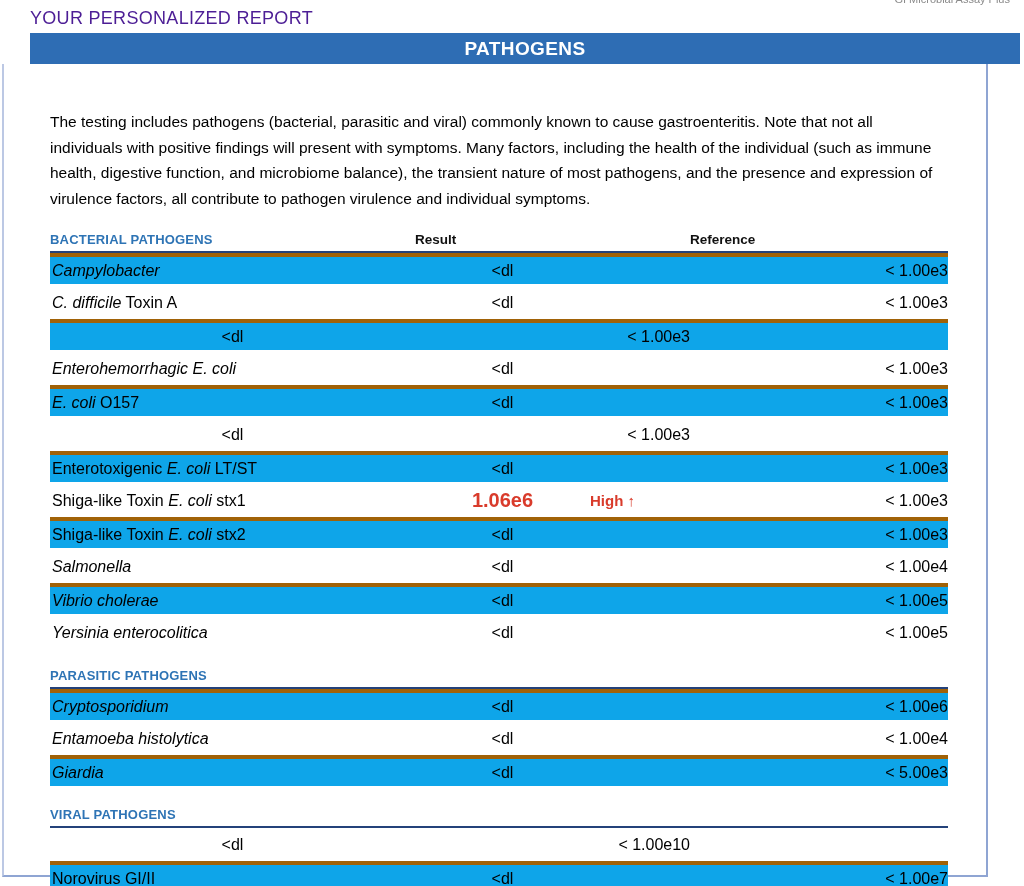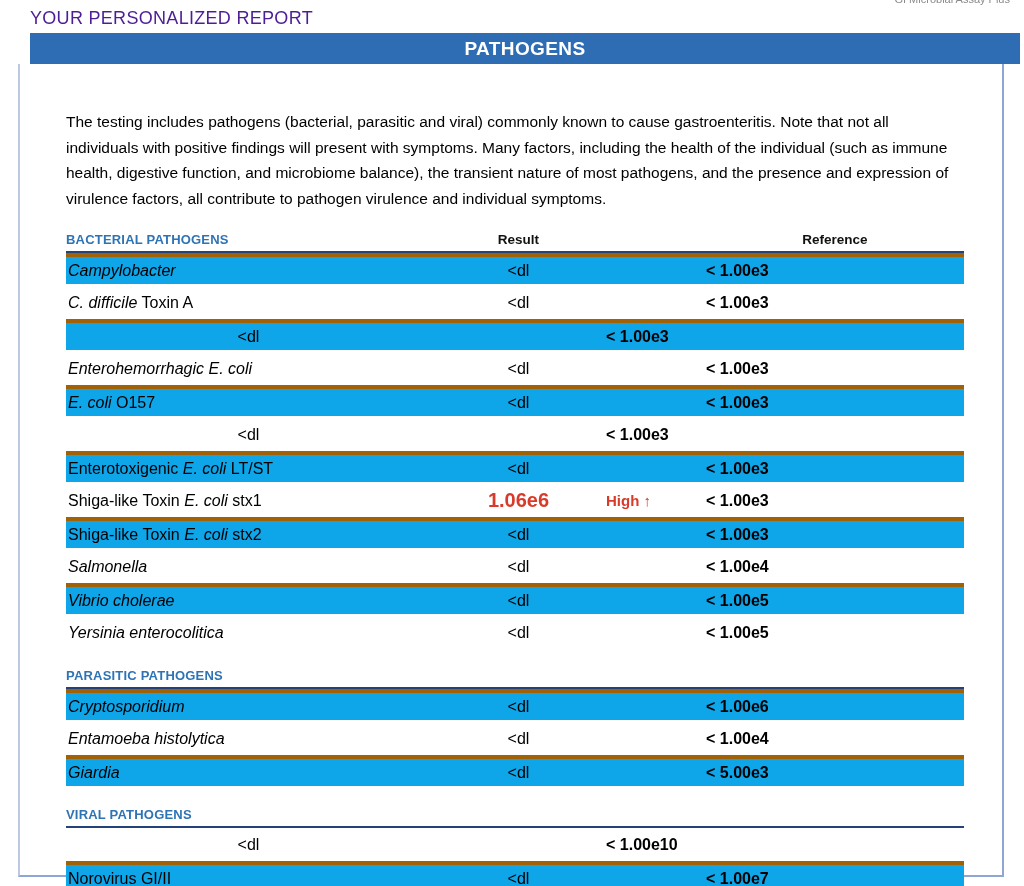--- a/index.html
+++ b/index.html
@@ -41,21 +41,21 @@
     color: #ffffff;
     display: flex;
     align-items: center;
     justify-content: center;
     font-size: 19px;
     font-weight: 700;
     letter-spacing: 0.4px;
     box-sizing: border-box;
   }
   .content-box {
-    margin-left: 18px;
+    margin-left: 2px;
     width: 986px;
     height: 813px;
     box-sizing: border-box;
     background: #ffffff;
     border-left: 2px solid #bcc8e4;
     border-right: 2px solid #8fa5d3;
     border-bottom: 2px solid #8fa5d3;
   }
   .intro {
     margin: 0;
@@ -79,21 +79,21 @@
     color: #2e74b5;
     font-weight: 700;
     font-size: 13px;
     letter-spacing: 0.2px;
     white-space: nowrap;
   }
   .col-head {
     font-weight: 700;
     font-size: 13.5px;
     color: #111111;
-    text-align: center;
+    text-align: left;
   }
   .rule {
     height: 2px;
     background: #24427a;
     margin-top: 4px;
   }
   .trow {
     display: grid;
     grid-template-columns: 365px 175px 100px 258px;
     align-items: center;
@@ -114,21 +114,21 @@
     color: #d93b2b;
     font-weight: 700;
     font-size: 20px;
   }
   .c-flag {
     color: #d93b2b;
     font-weight: 700;
     font-size: 15px;
     white-space: nowrap;
   }
-  .c-ref { text-align: left; white-space: nowrap; font-weight: bold; }
+  .c-ref { text-align: right; white-space: nowrap; }
 </style>
 </head>
 <body>
 
 <div class="top-row">
   <div class="report-label">YOUR PERSONALIZED REPORT</div>
   <div class="corner-text">GI Microbial Assay Plus</div>
 </div>
 
 <div class="title-bar">

